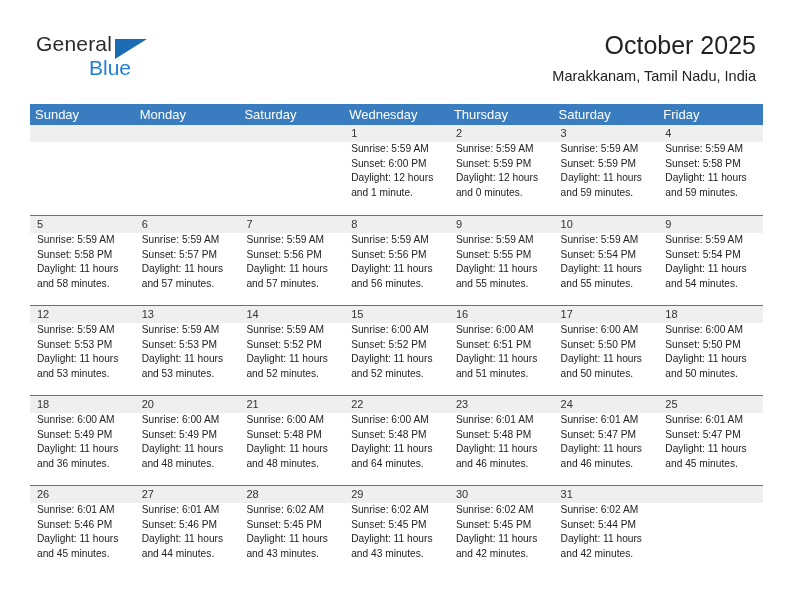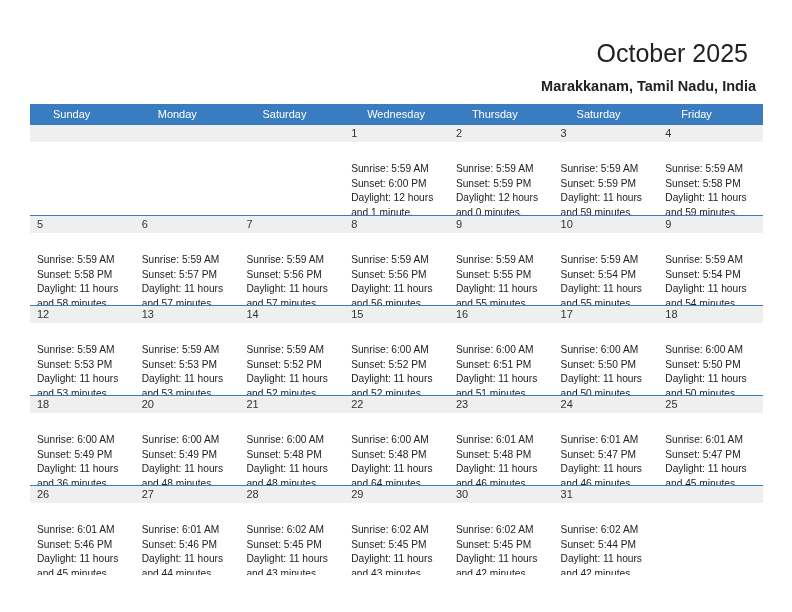--- a/index.html
+++ b/index.html
@@ -62,48 +62,48 @@
     position: absolute;
     right: 36px;
     top: 30px;
     text-align: right;
   }
   .cal-title {
     font-size: 25px;
     color: #222222;
     line-height: 30px;
     font-weight: normal;
-    margin: 8px;
+    margin: 0;
   }
   .cal-subtitle {
     font-size: 14.5px;
     color: #222222;
     line-height: 20px;
     margin: 6px 0 0 0;
-    font-weight: bold;
+    font-weight: normal;
   }
 
   
   .calendar {
     position: absolute;
     left: 30px;
     top: 104px;
     width: 733px;
   }
   .dow-row {
     display: flex;
     background: #3a7cc0;
     height: 21px;
   }
   .dow {
     flex: 1 1 0;
     color: #ffffff;
-    font-size: 11px;
+    font-size: 13px;
     line-height: 21px;
-    padding-left: 23px;
+    padding-left: 5px;
     white-space: nowrap;
   }
   .week {
     display: flex;
     height: 90px;
     border-top: 1.5px solid #3a7cc0;
   }
   .week:first-of-type { border-top: none; }
   .cell {
     flex: 1 1 0;
@@ -115,33 +115,38 @@
   .cell-head {
     height: 17px;
     background: #efefef;
     padding-left: 7px;
     font-size: 11px;
     line-height: 17px;
     color: #333333;
   }
   .cell.empty .cell-head { background: #efefef; }
   .cell-body {
-    padding: 20px 6px 0 7px;
+    padding: 0 6px 0 7px;
     font-size: 10.2px;
     line-height: 14.6px;
     color: #222222;
   }
   .cell-body div { white-space: normal; }
 </style>
 </head>
 <body>
 
 <div class="page">
 
   <div class="header">
+    <div class="logo">
+      <span class="logo-general">General</span>
+      <span class="logo-triangle"></span>
+      <span class="logo-blue">Blue</span>
+    </div>
 
     <div class="title-block">
       <h1 class="cal-title">October 2025</h1>
       <h2 class="cal-subtitle">Marakkanam, Tamil Nadu, India</h2>
     </div>
   </div>
 
   <div class="calendar">
     <div class="dow-row" id="dow-row">
         <div class="dow">Sunday</div>

